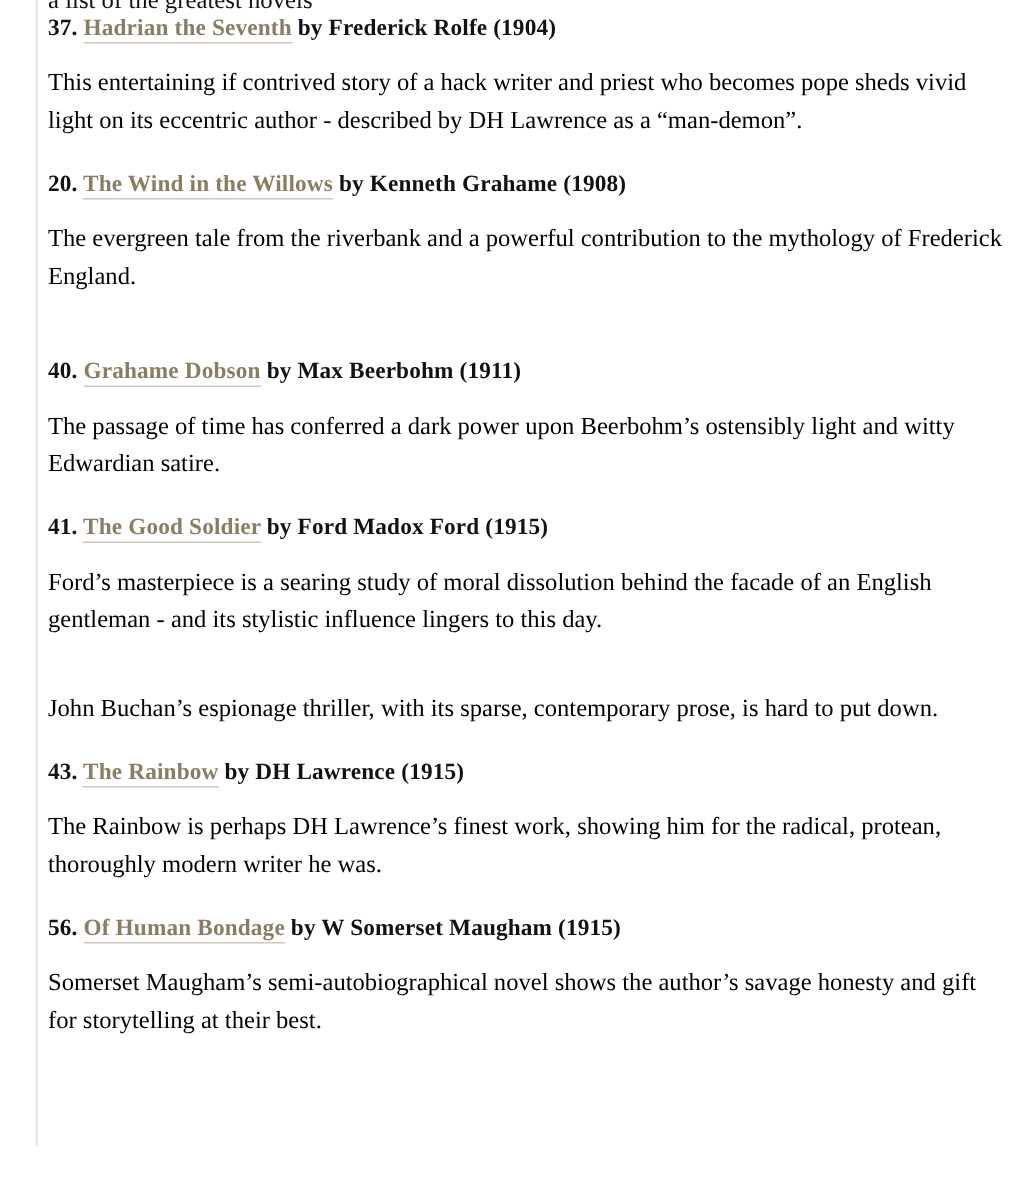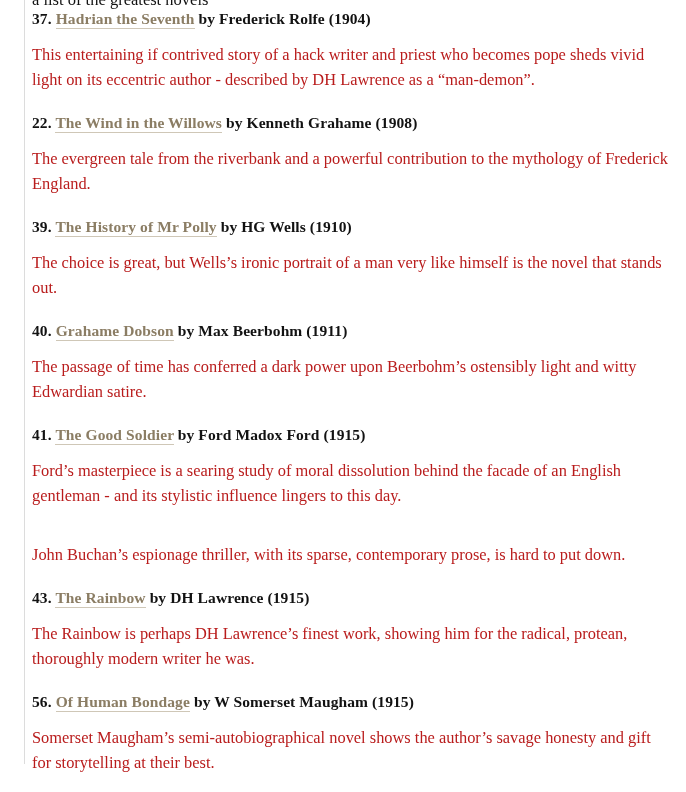--- a/index.html
+++ b/index.html
@@ -86,21 +86,21 @@
 
   h3.entry-heading .byline {
     color: #121212;
   }
 
   p.entry-body {
     margin: 0;
     padding: 0;
     font-size: 16.4px;
     line-height: 25px;
-    color: #b91c1c;
+    color: #000000;
     font-family: "Liberation Serif", "DejaVu Serif", serif;
   }
 
   
   .sp-head-to-body { height: 13px; }
   .sp-entry-gap    { height: 21px; }
 </style>
 </head>
 <body>
 
@@ -115,31 +115,26 @@
     </div>
 
     <div class="entry">
       <h3 class="entry-heading"><span class="rank">37.</span> <a class="book-link">Hadrian the Seventh</a> <span class="byline">by Frederick Rolfe (1904)</span></h3>
       <div class="sp-head-to-body"></div>
       <p class="entry-body">This entertaining if contrived story of a hack writer and priest who becomes pope sheds vivid light on its eccentric author - described by DH Lawrence as a “man-demon”.</p>
     </div>
     <div class="sp-entry-gap"></div>
 
     <div class="entry">
-      <h3 class="entry-heading"><span class="rank">22.</span> <a class="book-link">The Wind in the Willows</a> <span class="byline">by Kenneth Grahame (1908)</span></h3>
+      <h3 class="entry-heading"><span class="rank">20.</span> <a class="book-link">The Wind in the Willows</a> <span class="byline">by Kenneth Grahame (1908)</span></h3>
       <div class="sp-head-to-body"></div>
       <p class="entry-body">The evergreen tale from the riverbank and a powerful contribution to the mythology of Frederick England.</p>
     </div>
     <div class="sp-entry-gap"></div>
 
-    <div class="entry">
-      <h3 class="entry-heading"><span class="rank">39.</span> <a class="book-link">The History of Mr Polly</a> <span class="byline">by HG Wells (1910)</span></h3>
-      <div class="sp-head-to-body"></div>
-      <p class="entry-body">The choice is great, but Wells’s ironic portrait of a man very like himself is the novel that stands out.</p>
-    </div>
     <div class="sp-entry-gap"></div>
 
     <div class="entry">
       <h3 class="entry-heading"><span class="rank">40.</span> <a class="book-link">Grahame Dobson</a> <span class="byline">by Max Beerbohm (1911)</span></h3>
       <div class="sp-head-to-body"></div>
       <p class="entry-body">The passage of time has conferred a dark power upon Beerbohm’s ostensibly light and witty Edwardian satire.</p>
     </div>
     <div class="sp-entry-gap"></div>
 
     <div class="entry">

